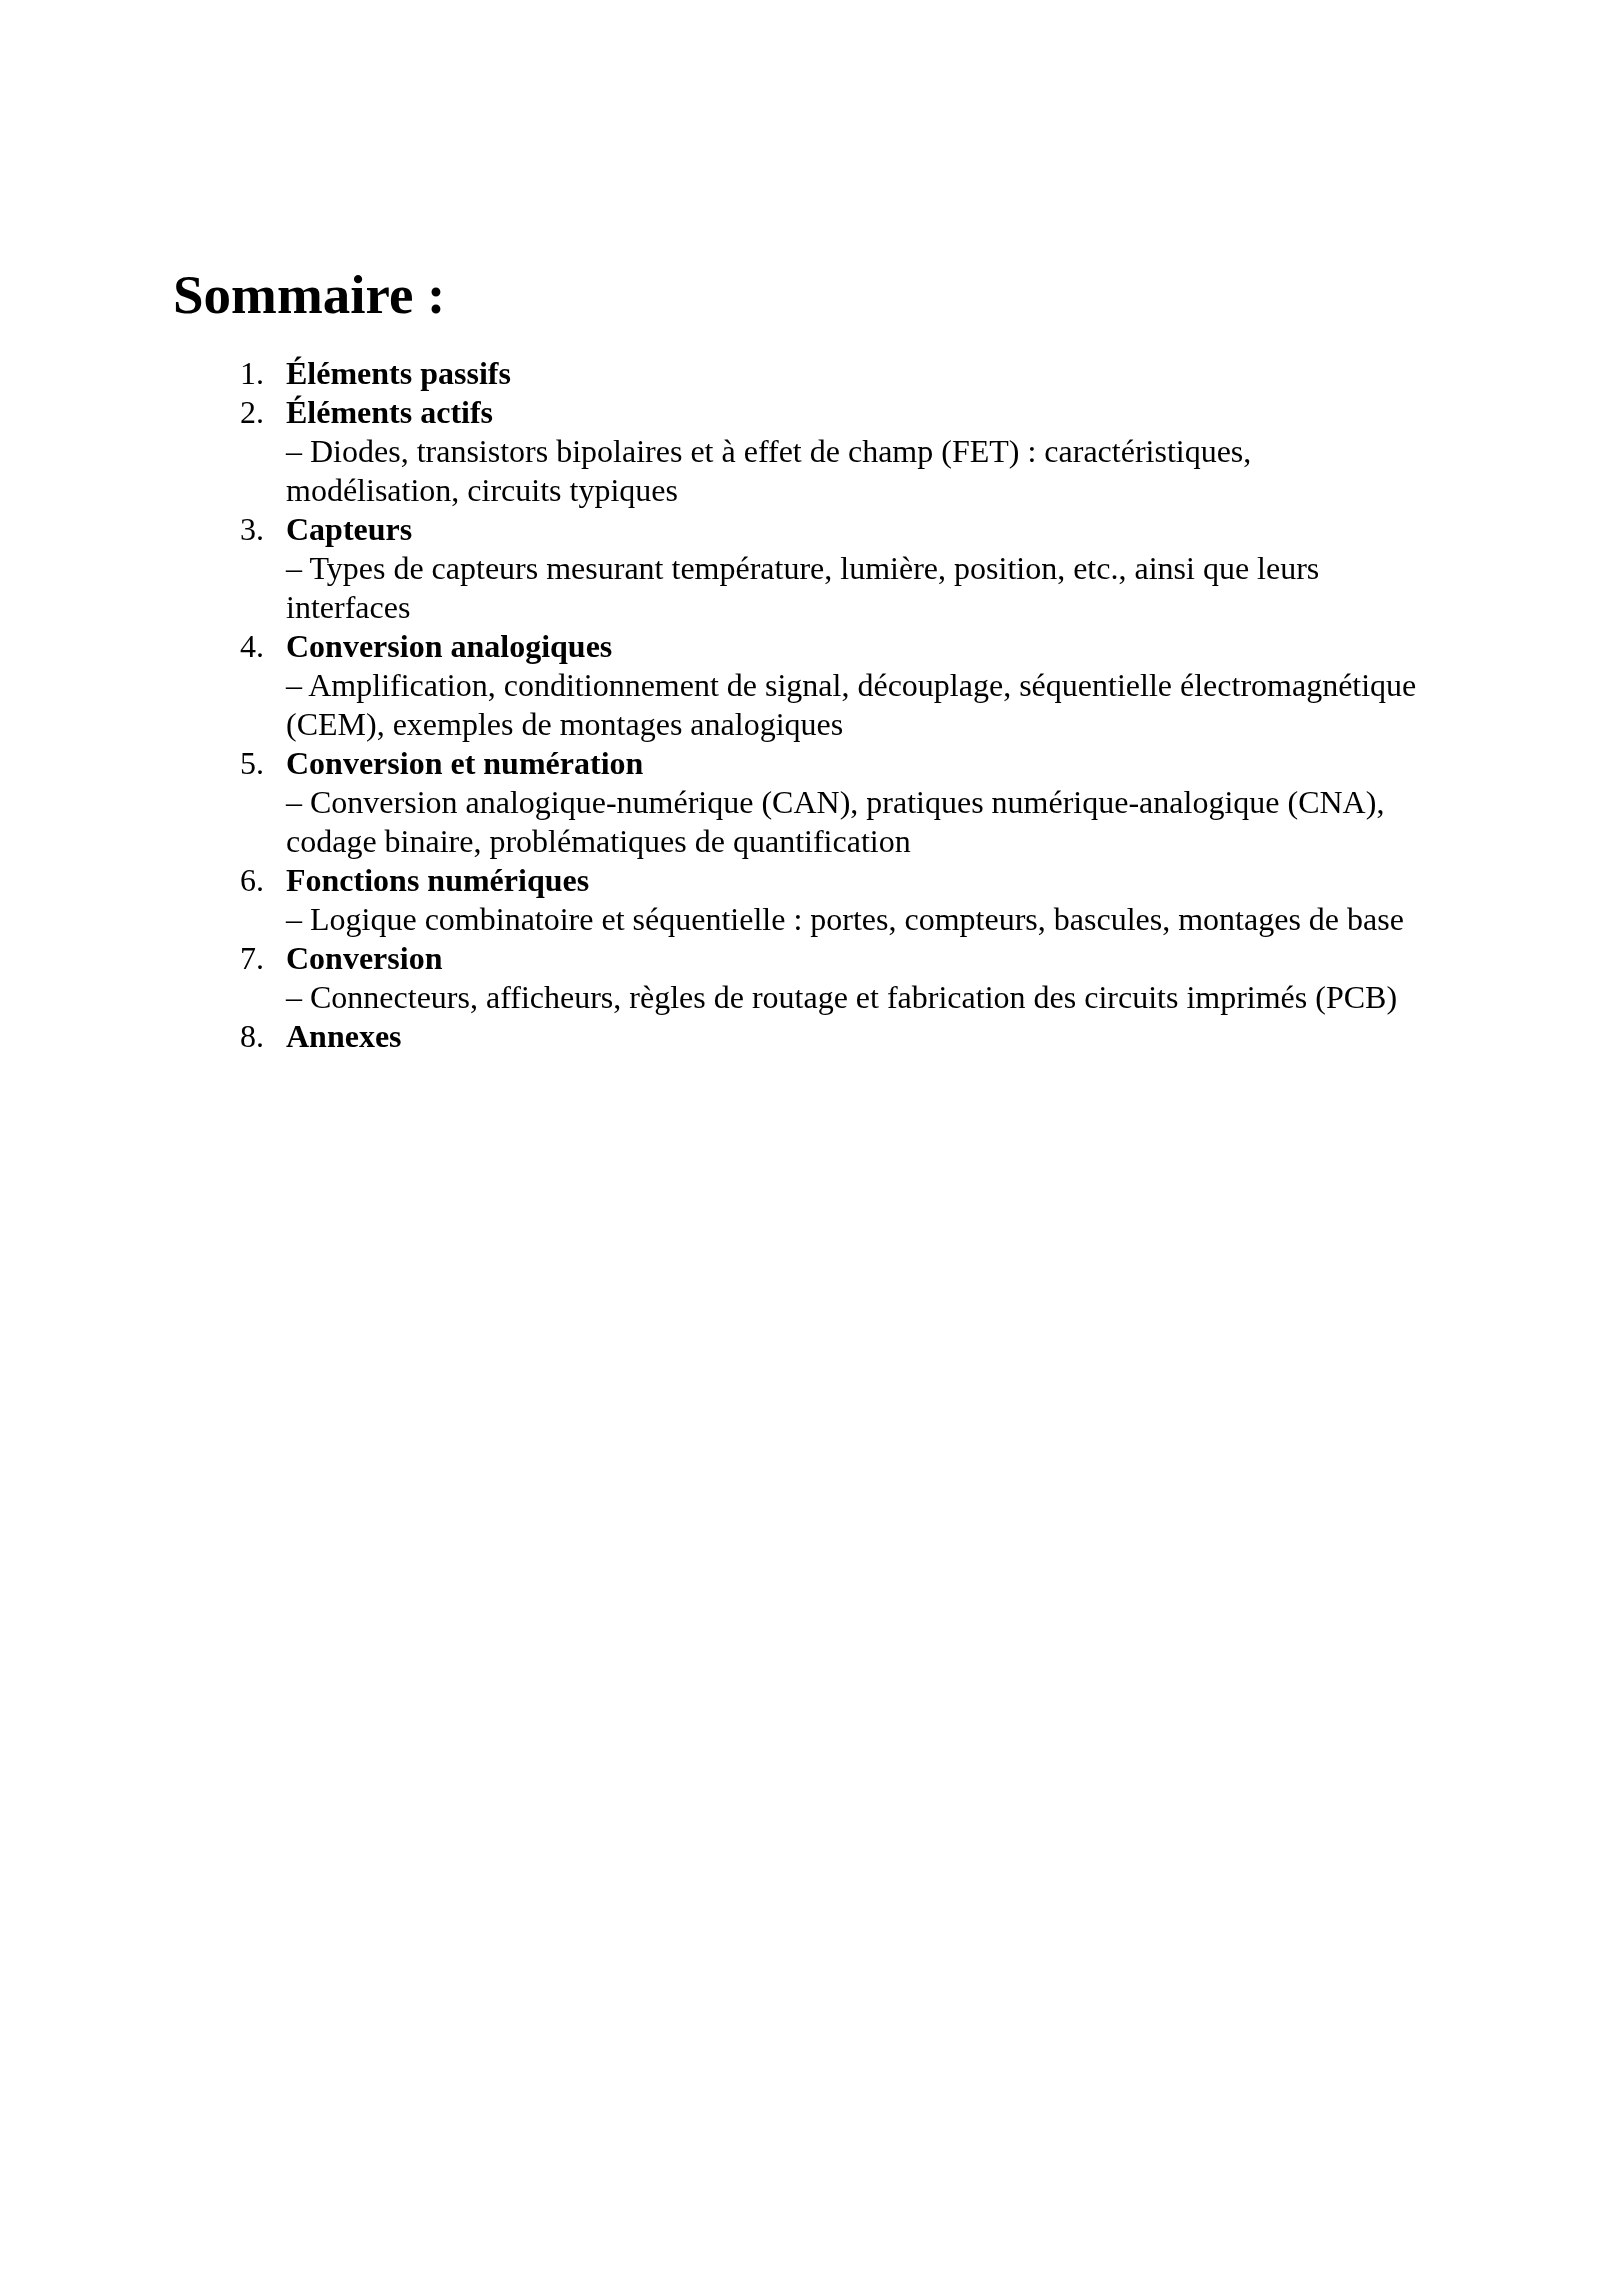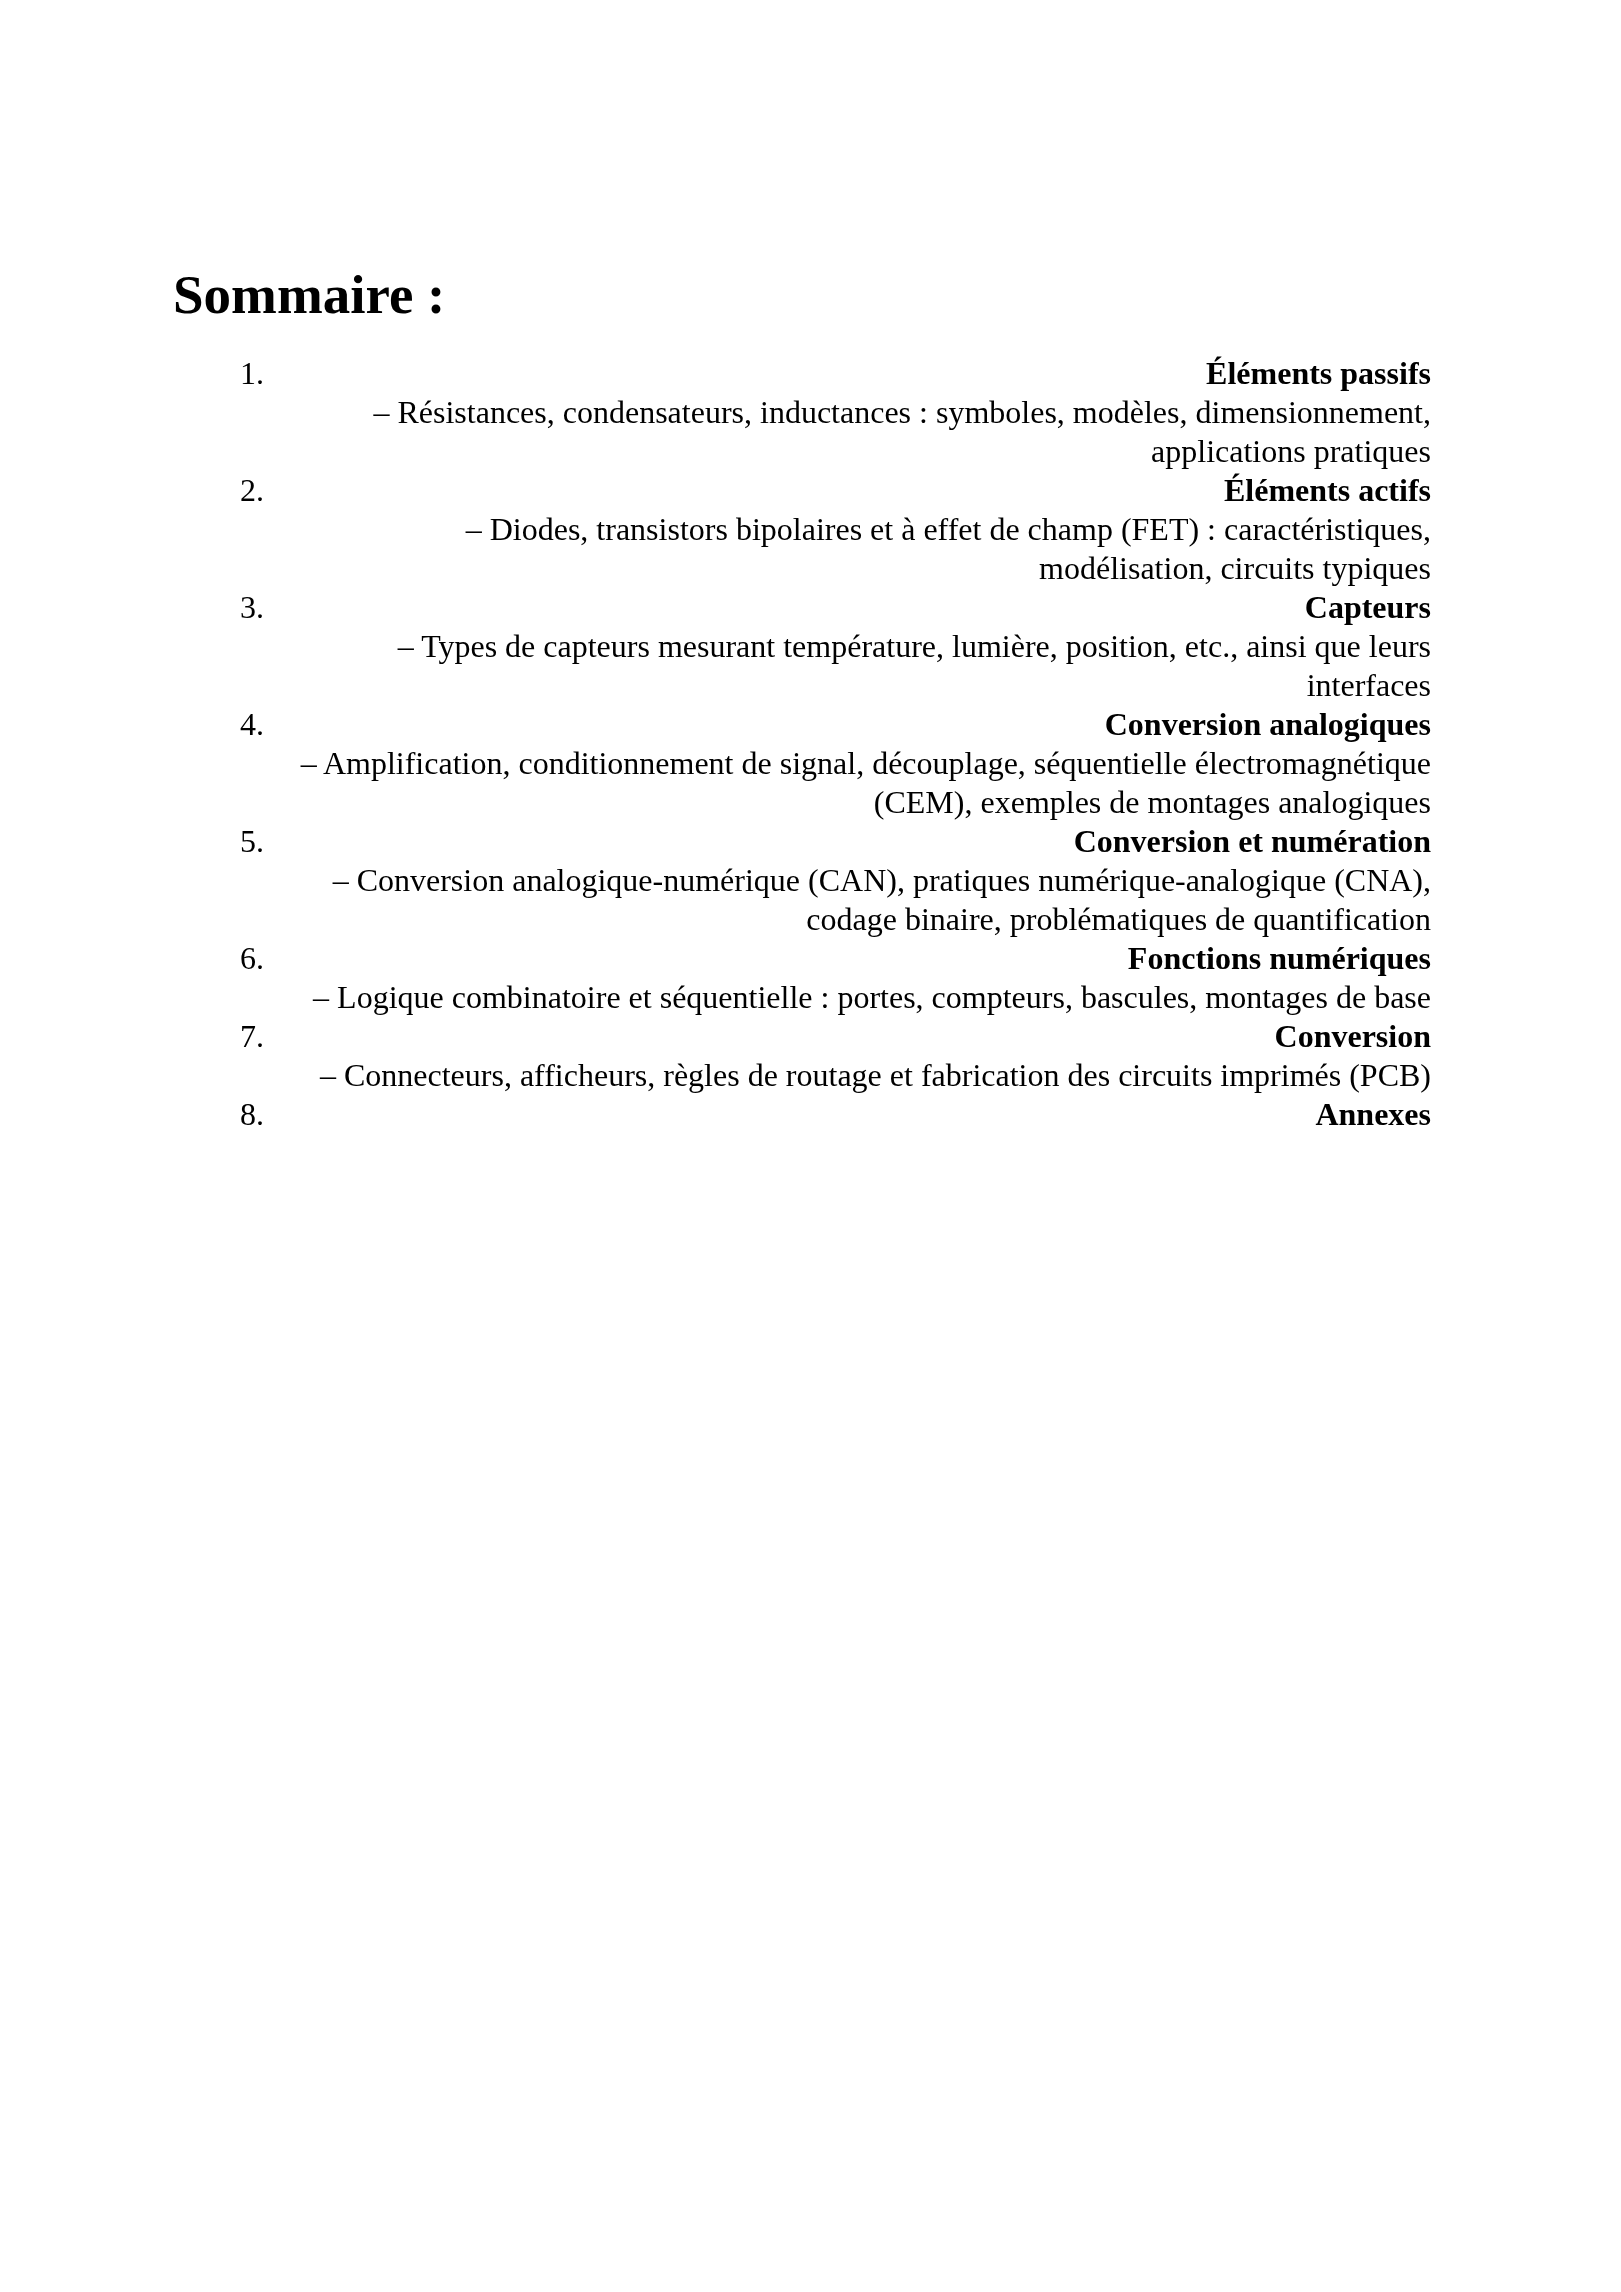--- a/index.html
+++ b/index.html
@@ -36,21 +36,20 @@
   .toc-item {
     display: flex;
     align-items: flex-start;
   }
   .toc-num {
     flex: 0 0 46px;
     font-weight: normal;
   }
   .toc-body {
     width: 1145px;
-    text-align: right;
   }
   .toc-heading {
     font-weight: bold;
   }
   .toc-desc {
     font-weight: normal;
   }
 </style>
 </head>
 <body>
@@ -58,21 +57,20 @@
 <div class="page">
 
   <div class="doc-title">Sommaire :</div>
 
   <div class="toc">
 
     <div class="toc-item">
       <div class="toc-num">1.</div>
       <div class="toc-body">
         <div class="toc-heading">Éléments passifs</div>
-        <div class="toc-desc">– Résistances, condensateurs, inductances : symboles, modèles, dimensionnement, applications pratiques</div>
       </div>
     </div>
 
     <div class="toc-item">
       <div class="toc-num">2.</div>
       <div class="toc-body">
         <div class="toc-heading">Éléments actifs</div>
         <div class="toc-desc">– Diodes, transistors bipolaires et à effet de champ (FET) : caractéristiques, modélisation, circuits typiques</div>
       </div>
     </div>

